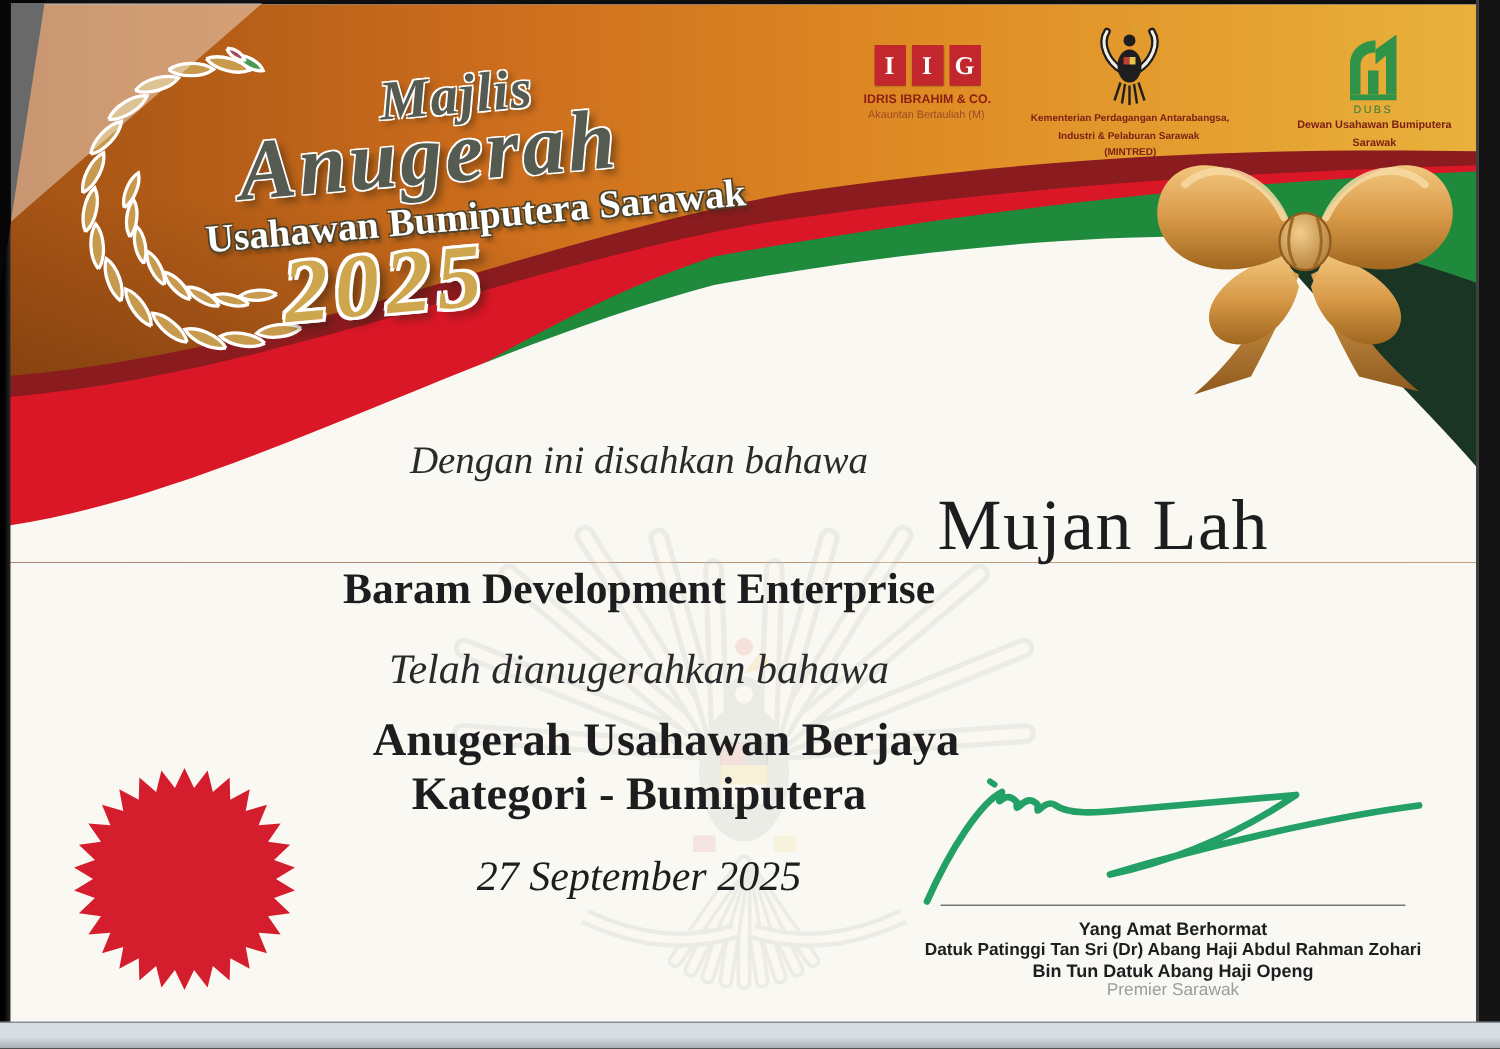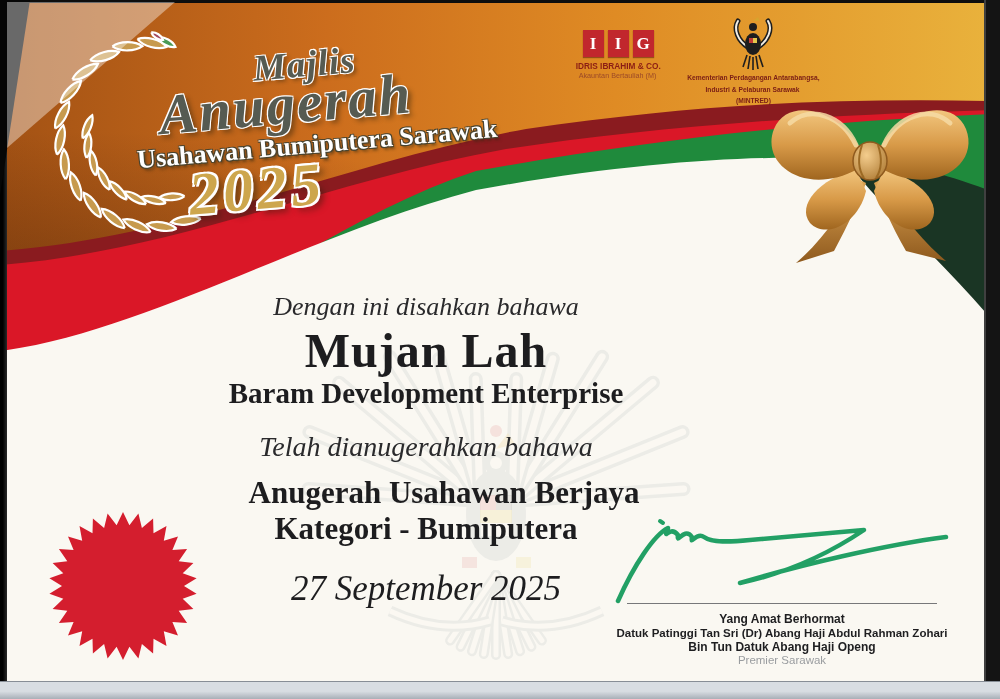--- a/index.html
+++ b/index.html
@@ -45,26 +45,26 @@
   .logo-dubs{left:845px;top:20px;width:130px;}
   .dubs-acronym{font-size:9px;color:#2f7d3c;letter-spacing:2px;transform:scale(.8);margin-top:1px;}
   .dubs-cap{font-size:9px;font-weight:bold;color:#7c2016;white-space:nowrap;transform:scale(.8);line-height:1.3;}
 
   
   #watermark{position:absolute;left:288px;top:256px;width:406px;height:420px;}
 
   
   .body-col{position:absolute;left:0;right:0;top:0;text-align:center;color:#1d1d1f;}
   .line-intro{position:absolute;left:0;right:140px;top:248px;font-size:26px;font-style:italic;color:#2a2a2c;margin-top:41px;}
-  .line-name{position:absolute;left:0;right:140px;top:320px;font-size:48px;font-weight:bold;letter-spacing:1px;}
+  .line-name{position:absolute;left:0;right:140px;top:320px;font-size:48px;font-weight:normal;letter-spacing:1px;text-align:right;}
   .line-company{position:absolute;left:0;right:140px;top:374px;font-size:29px;font-weight:bold;}
   .line-award-intro{position:absolute;left:0;right:140px;top:428px;font-size:28px;font-style:italic;color:#2a2a2c;}
   .line-award-title{position:absolute;left:0;right:140px;top:472px;font-size:31px;font-weight:600;margin-left:36px;}
   .line-category{position:absolute;left:0;right:140px;top:508px;font-size:31px;font-weight:600;}
-  .line-date{position:absolute;left:0;right:140px;top:566px;font-size:35px;font-style:italic;}
+  .line-date{position:absolute;left:0;right:140px;top:566px;font-size:28px;font-style:italic;}
 
   
   #seal{position:absolute;left:40px;top:506px;width:154px;height:154px;}
 
   
   #signature-stroke{position:absolute;left:596px;top:492px;width:364px;height:118px;}
   .sig-block{position:absolute;left:556px;top:600px;width:440px;text-align:center;
              font-family:"Liberation Sans", sans-serif;color:#1e1e20;}
   .sig-rule{width:310px;height:0;border-top:1.5px solid #77787a;margin:0 auto 8px auto;}
   .sig-honorific{font-size:12px;font-weight:bold;}
@@ -176,20 +176,33 @@
             <path d="M23,40 L23,53"></path>
           <path d="M26,39 L28,52"></path>
             <path d="M29,38 L33,50"></path>
         </g>
       </svg>
       <div class="mintred-cap">Kementerian Perdagangan Antarabangsa,</div>
       <div class="mintred-cap">Industri &amp; Pelaburan Sarawak</div>
       <div class="mintred-cap">(MINTRED)</div>
     </div>
 
+    <div class="logo logo-dubs">
+      <svg width="46" height="44" viewBox="0 0 46 44">
+        <g fill="#2f9447">
+          <path d="M7,40 L7,20 C7,10 15,4 24,4 L24,12 C18,12 14,15 14,21 L14,40 Z"></path>
+          <path d="M19,40 L19,24 L26,24 L26,40 Z"></path>
+          <path d="M31,40 L31,14 L24,20 L24,10 L38,0 L38,40 Z"></path>
+          <rect x="7" y="40" width="31" height="4"></rect>
+        </g>
+      </svg>
+      <div class="dubs-acronym">DUBS</div>
+      <div class="dubs-cap">Dewan Usahawan Bumiputera</div>
+      <div class="dubs-cap">Sarawak</div>
+    </div>
 
     <svg id="bow" viewBox="0 0 244 196">
       <defs>
         <linearGradient id="bg1" x1="0" y1="0" x2="0" y2="1">
           <stop offset="0" stop-color="#f2c67e"></stop>
             <stop offset="0.5" stop-color="#d89a48"></stop>
           <stop offset="1" stop-color="#a0661f"></stop>
         </linearGradient>
         <linearGradient id="bg2" x1="0" y1="0" x2="0" y2="1">
           <stop offset="0" stop-color="#e0a654"></stop>

